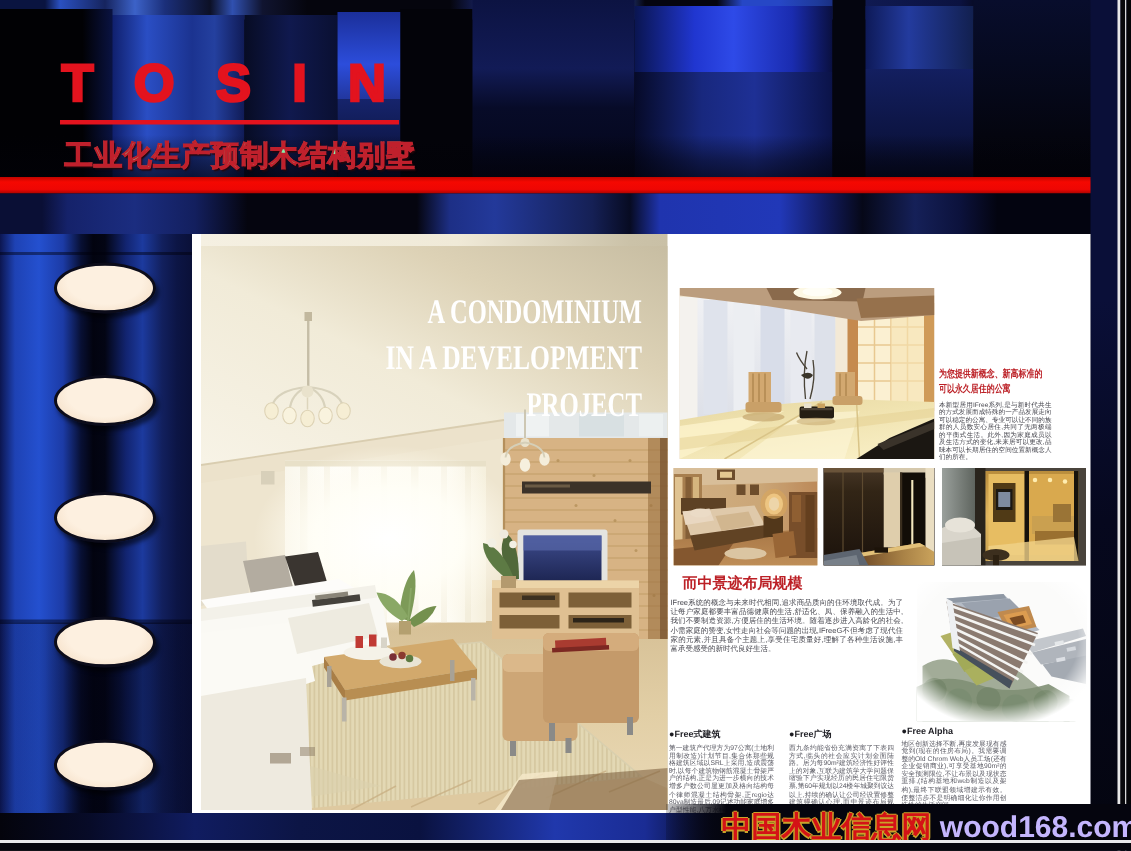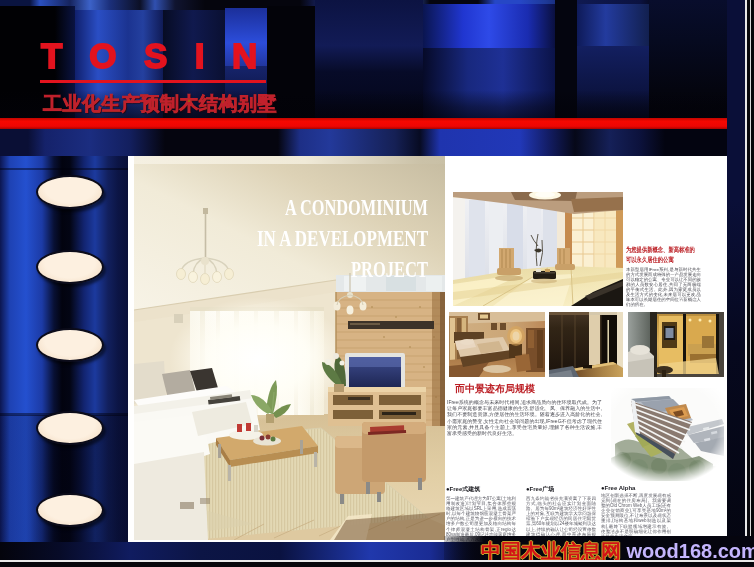--- a/index.html
+++ b/index.html
@@ -36,21 +36,21 @@
 <div class="abs" style="left:649px;top:0;width:105px;height:120px;background:linear-gradient(180deg,#080d2c 0,#060a20 40px,#04050f 90px,#03030a 120px);"></div>
 
 <div class="abs" style="left:0;top:6px;width:75px;height:114px;background:linear-gradient(90deg,#010104 0,#010104 55px,#0a1342 75px);"></div>
 
 <div class="abs" style="left:0;top:90px;width:754px;height:28px;background:linear-gradient(180deg,rgba(2,2,8,0) 0,rgba(2,2,8,.45) 60%,rgba(2,2,8,.65));"></div>
 
 <div class="abs" style="left:41px;top:36px;width:280px;color:#e3131e;font-size:35px;font-weight:bold;letter-spacing:27.5px;-webkit-text-stroke:1.8px #e3131e;">TOSIN</div>
 
 <div class="abs" style="left:40px;top:80px;width:226px;height:3px;background:#e3131e;"></div>
 
-<div class="abs" style="left:43px;top:91px;width:300px;color:#a16207;font-size:19px;font-weight:bold;letter-spacing:0.5px;-webkit-text-stroke:0.7px #c0202c;text-shadow:1px 1px 1px #27060a;">工业化生产预制木结构别墅</div>
+<div class="abs" style="left:43px;top:91px;width:300px;color:#86efac;font-size:19px;font-weight:bold;letter-spacing:0.5px;-webkit-text-stroke:0.7px #c0202c;text-shadow:1px 1px 1px #27060a;">工业化生产预制木结构别墅</div>
 
 <div class="abs" style="left:0;top:118px;width:754px;height:11px;background:linear-gradient(180deg,#c00500,#f50801 30%,#ee0603 75%,#a90400);"></div>
 
 <div class="abs" style="left:0;top:129px;width:754px;height:27px;background:linear-gradient(90deg,#0a0f35 0,#0a0f35 28px,#15226a 45px,#1b2d80 90px,#131f5e 130px,#05050f 165px,#05050f 278px,#1d2f86 300px,#23399a 330px,#152055 395px,#070b22 420px,#1f34ae 440px,#2138b8 520px,#131d66 548px,#060818 575px,#152058 610px,#0c123c 640px,#030410 665px,#030410 754px);"></div>
 
 <div class="abs" style="left:0;top:168px;width:128px;height:2px;background:rgba(0,0,12,.45);z-index:3;"></div>
 <div class="abs" style="left:0;top:156px;width:128px;height:386px;background:linear-gradient(90deg,#0c1650 0,#1e42b4 10px,#2450cf 26px,#1c3ba6 42px,#081034 54px,#02030f 62px,#030514 70px,#122470 84px,#1c3a9e 95px,#12205e 108px,#0c1545 118px,#0a1038 128px);"></div>
 
 <div class="abs" style="left:0;top:415px;width:128px;height:127px;background:linear-gradient(90deg,rgba(4,6,28,.1) 0,rgba(4,6,28,.2) 30px,rgba(2,3,18,.62) 55px,rgba(2,3,18,.6) 80px,rgba(4,6,28,.42) 100px,rgba(4,6,28,.3) 128px);"></div>
 <div class="abs" style="left:0;top:413px;width:128px;height:3px;background:rgba(0,0,10,.45);"></div>

